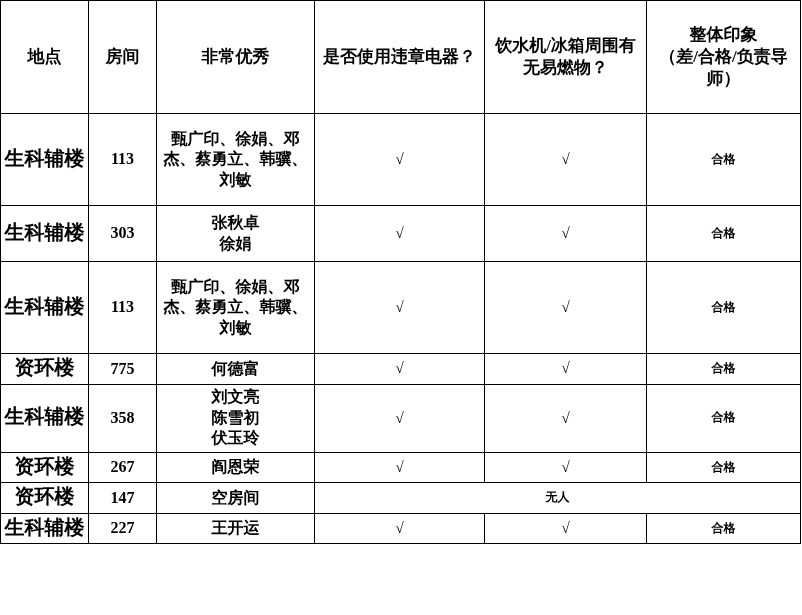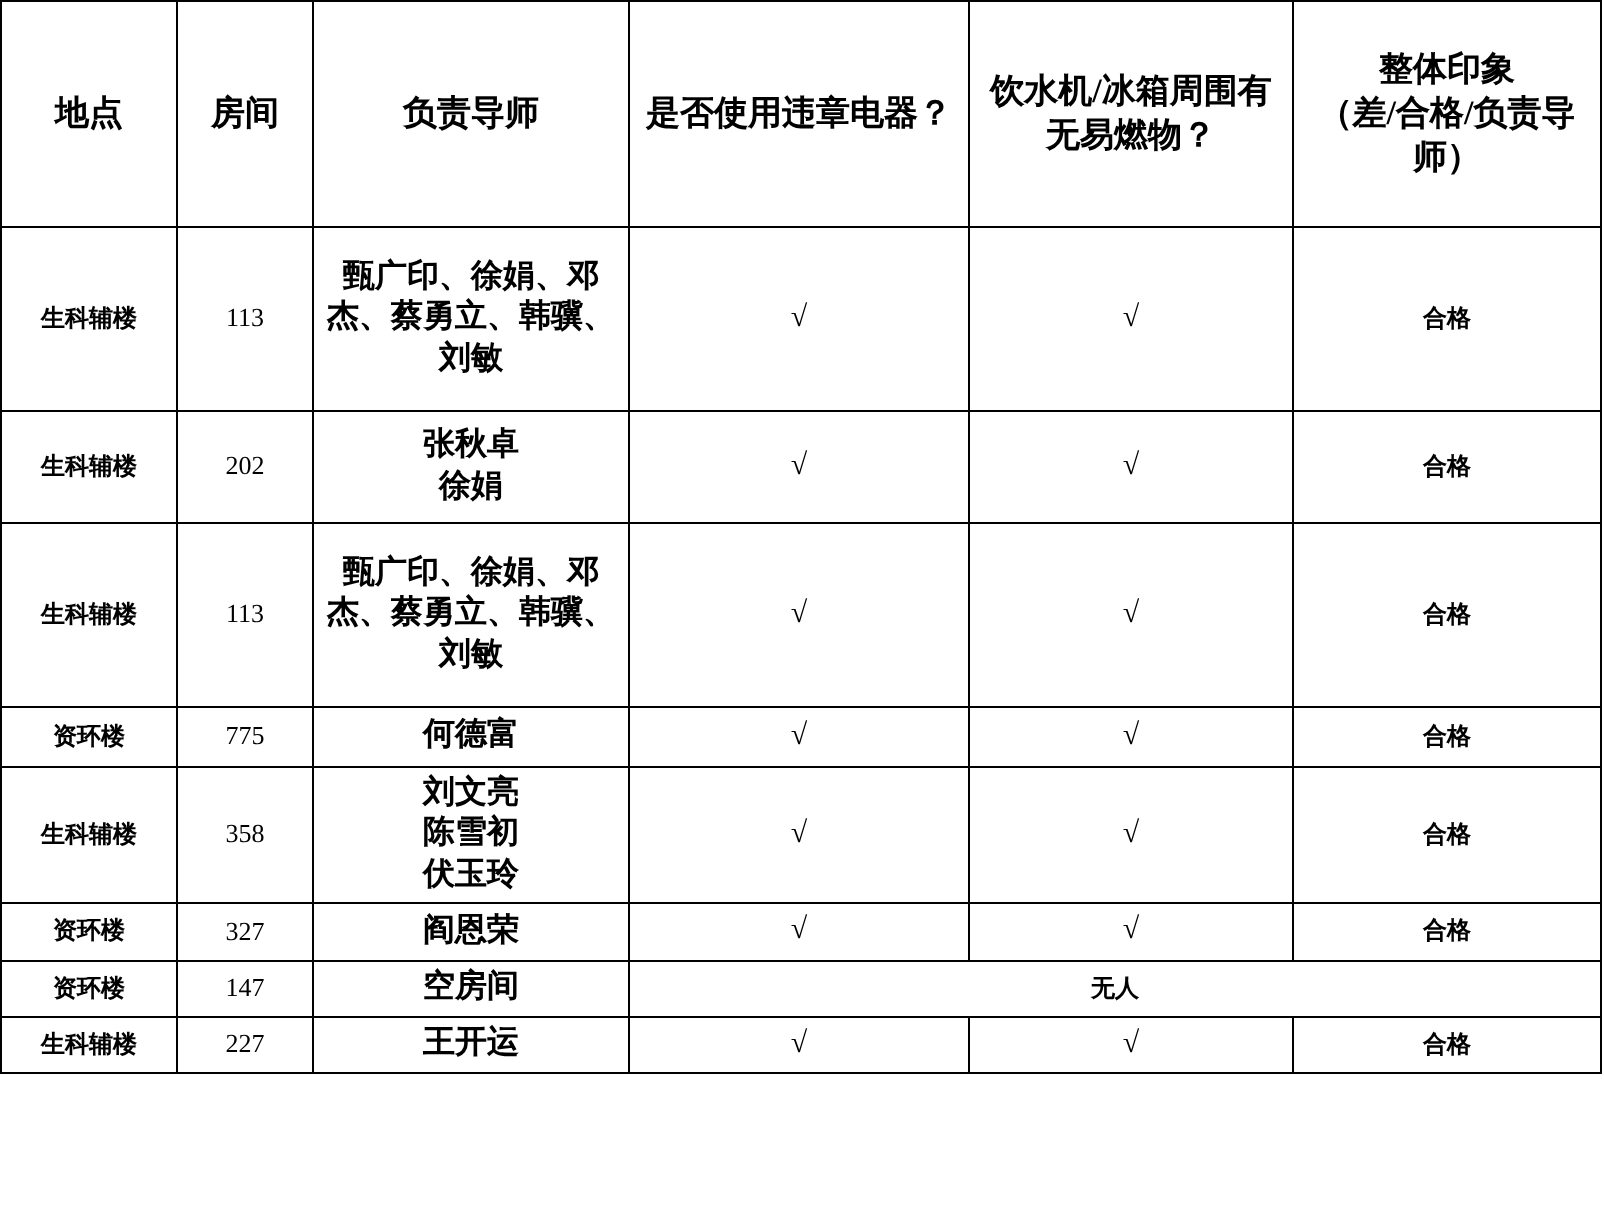--- a/index.html
+++ b/index.html
@@ -37,22 +37,22 @@
     font-weight: bold;
     font-size: 17px;
     height: 108px;
     padding: 4px 6px;
   }
   tbody td {
     font-weight: bold;
     font-size: 16px;
     margin-left: 47px;
   }
-  td.c-location { font-size: 12px; }
-  td.c-room { font-size: 13px; font-weight: normal; }
+  td.c-location { font-size: 20px; font-family: Liberation Mono, monospace; }
+  td.c-room { font-size: 16px; font-weight: bold; }
   td.c-teacher { font-size: 16px; line-height: 1.3; }
   td.c-check { font-size: 15px; font-weight: normal; }
   td.c-impression { font-size: 12px; }
   td.c-merged { font-size: 12px; }
 
   
   col.w-location { width: 88px; }
   col.w-room { width: 68px; }
   col.w-teacher { width: 158px; }
   col.w-elec { width: 170px; }
@@ -71,39 +71,39 @@
       <col class="w-room">
       <col class="w-teacher">
       <col class="w-elec">
       <col class="w-water">
       <col class="w-impression">
     </colgroup>
     <thead>
       <tr>
         <th>地点</th>
         <th>房间</th>
-        <th>负责导师</th>
+        <th>非常优秀</th>
         <th>是否使用违章电器？</th>
         <th>饮水机/冰箱周围有无易燃物？</th>
         <th class="nowrap-pre">整体印象
 （差/合格/负责导师）</th>
       </tr>
     </thead>
     <tbody>
       <tr style="height:92px;">
         <td class="c-location">生科辅楼</td>
         <td class="c-room">113</td>
         <td class="c-teacher">甄广印、徐娟、邓杰、蔡勇立、韩骥、刘敏</td>
         <td class="c-check">√</td>
         <td class="c-check">√</td>
         <td class="c-impression">合格</td>
       </tr>
       <tr style="height:56px;">
         <td class="c-location">生科辅楼</td>
-        <td class="c-room">202</td>
+        <td class="c-room">303</td>
         <td class="c-teacher nowrap-pre">张秋卓
 徐娟</td>
         <td class="c-check">√</td>
         <td class="c-check">√</td>
         <td class="c-impression">合格</td>
       </tr>
       <tr style="height:92px;">
         <td class="c-location">生科辅楼</td>
         <td class="c-room">113</td>
         <td class="c-teacher">甄广印、徐娟、邓杰、蔡勇立、韩骥、刘敏</td>
@@ -124,21 +124,21 @@
         <td class="c-room">358</td>
         <td class="c-teacher nowrap-pre">刘文亮
 陈雪初
 伏玉玲</td>
         <td class="c-check">√</td>
         <td class="c-check">√</td>
         <td class="c-impression">合格</td>
       </tr>
       <tr style="height:29px;">
         <td class="c-location">资环楼</td>
-        <td class="c-room">327</td>
+        <td class="c-room">267</td>
         <td class="c-teacher">阎恩荣</td>
         <td class="c-check">√</td>
         <td class="c-check">√</td>
         <td class="c-impression">合格</td>
       </tr>
       <tr style="height:28px;">
         <td class="c-location">资环楼</td>
         <td class="c-room">147</td>
         <td class="c-teacher">空房间</td>
         <td class="c-merged" colspan="3">无人</td>

